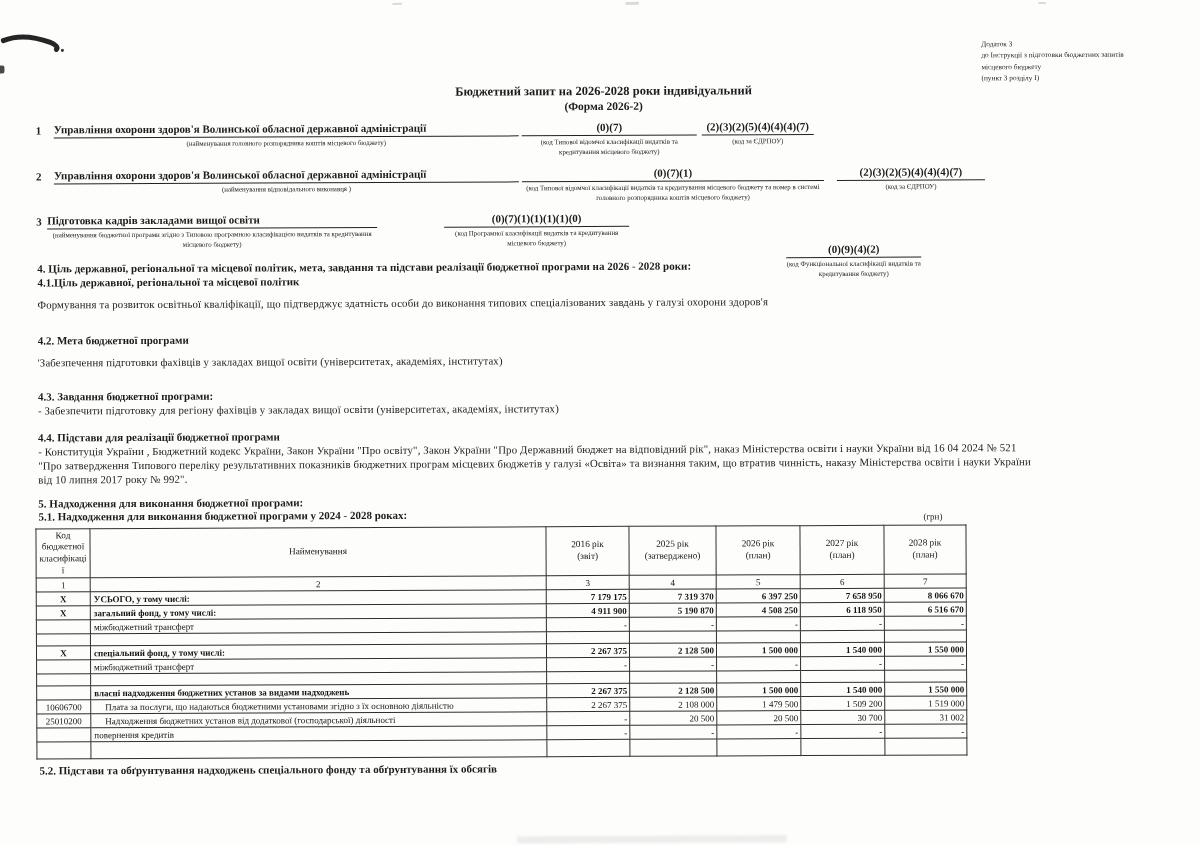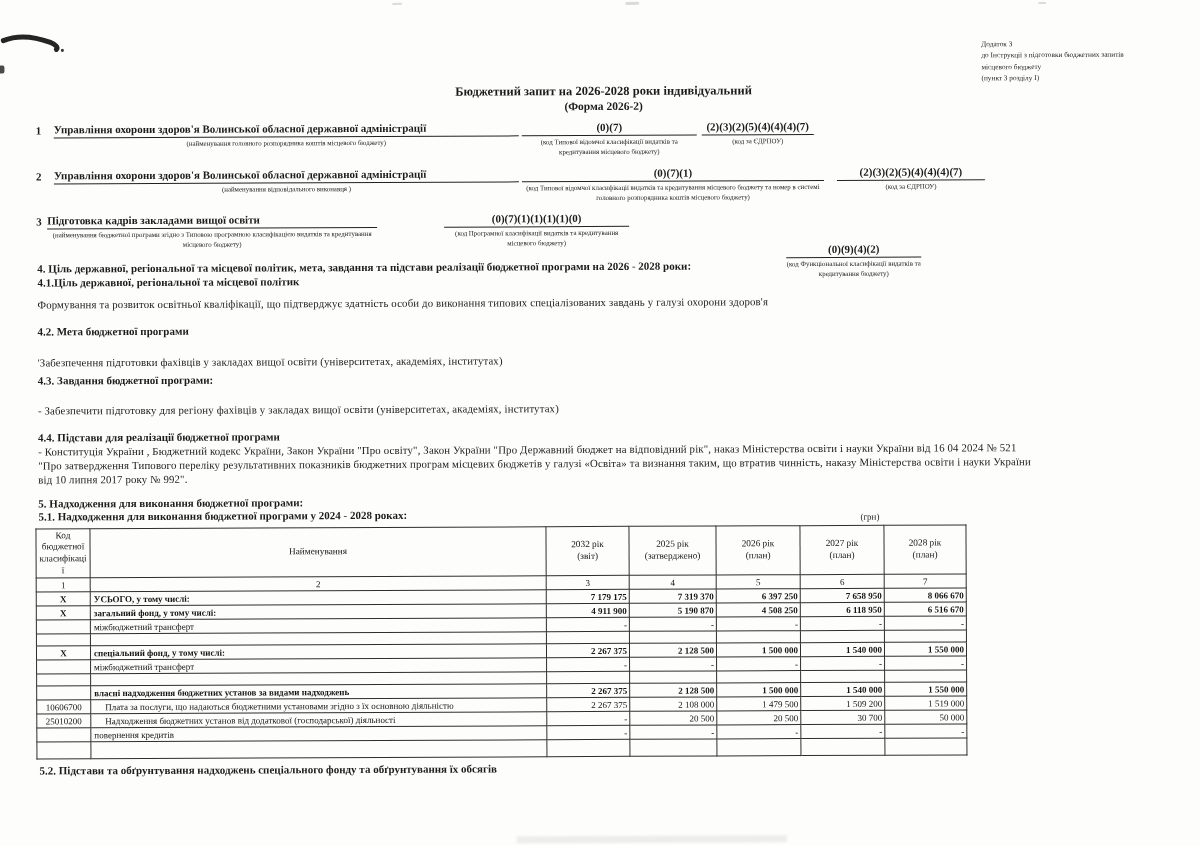--- a/index.html
+++ b/index.html
@@ -25,21 +25,21 @@
   .rownum{position:absolute;font-weight:bold;font-size:11px;}
   .field{position:absolute;}
   .fval{border-bottom:1px solid #222;font-weight:bold;font-size:11px;line-height:1.15;padding-bottom:1px;min-height:13px;}
   .fval.name{text-align:left;}
   .fval.code{text-align:center;}
   .fcap{font-size:6.9px;line-height:1.4;text-align:center;padding-top:1px;white-space:normal;color:#222;}
   
   .h{font-weight:bold;font-size:11px;}
   .p{font-size:10.8px;letter-spacing:.15px;}
   
-  .grn{position:absolute;left:860px;top:513px;width:82px;font-size:9px;}
+  .grn{position:absolute;left:860px;top:513px;width:82px;text-align:right;font-size:9px;}
   .tblwrap{position:absolute;left:35px;top:526px;}
   table.rev{border-collapse:collapse;table-layout:fixed;width:930px;font-size:9px;color:#151515;}
   table.rev td,table.rev th{border:1px solid #2e2e2e;padding:0 3px;overflow:hidden;white-space:nowrap;vertical-align:middle;}
   table.rev th{font-weight:normal;white-space:pre-line;text-align:center;font-size:9.3px;line-height:1.25;height:48px;}
   table.rev tr.nums td{height:13px;text-align:center;}
   table.rev tbody tr{height:14px;}
   table.rev tbody tr.empty{height:12px;}
   table.rev tbody tr.empty:last-child{height:17px;}
   table.rev td.c{text-align:center;}
   table.rev td.num{text-align:right;padding-right:2px;}
@@ -114,23 +114,23 @@
       <div class="fcap">(код Програмної класифікації видатків та кредитування місцевого бюджету)</div>
     </div>
     <div class="field" style="left:787px;top:212px;width:135px;margin-top:32px;">
       <div class="fval code">(0)(9)(4)(2)</div>
       <div class="fcap">(код Функціональної класифікації видатків та кредитування бюджету)</div>
     </div>
 
     <div class="abs h" style="left:38px;top:260px;">4. Ціль державної, регіональної та місцевої політик, мета, завдання та підстави реалізації бюджетної програми на 2026 - 2028 роки:</div>
     <div class="abs h" style="left:38px;top:274px;">4.1.Ціль державної, регіональної та місцевої політик</div>
     <div class="abs p" style="left:38px;top:296px;">Формування та розвиток освітньої кваліфікації, що підтверджує здатність особи до виконання типових спеціалізованих завдань у галузі охорони здоров'я</div>
-    <div class="abs h" style="left:38px;top:323px;">4.2. Мета бюджетної програми</div>
+    <div class="abs h" style="left:38px;top:332px;">4.2. Мета бюджетної програми</div>
     <div class="abs p" style="left:38px;top:354px;">'Забезпечення підготовки фахівців у закладах вищої освіти (університетах, академіях, інститутах)</div>
-    <div class="abs h" style="left:38px;top:372px;">4.3. Завдання бюджетної програми:</div>
+    <div class="abs h" style="left:38px;top:388px;">4.3. Завдання бюджетної програми:</div>
     <div class="abs p" style="left:38px;top:402px;">- Забезпечити підготовку для регіону фахівців у закладах вищої освіти (університетах, академіях, інститутах)</div>
     <div class="abs h" style="left:38px;top:429px;">4.4. Підстави для реалізації бюджетної програми</div>
     <div class="abs p" style="left:38px;top:443px;">- Конституція України , Бюджетний кодекс України,  Закон України "Про освіту", Закон України "Про Державний бюджет на відповідний рік", наказ Міністерства освіти і науки України від 16 04 2024  № 521</div>
     <div class="abs p" style="left:38px;top:457px;">"Про затвердження Типового переліку результативних показників бюджетних програм місцевих бюджетів у галузі «Освіта» та визнання таким, що втратив чинність, наказу Міністерства освіти і науки України</div>
     <div class="abs p" style="left:38px;top:471px;">від 10 липня 2017 року № 992".</div>
 
     <div class="abs h" style="left:38px;top:495px;">5. Надходження для виконання бюджетної програми:</div>
     <div class="abs h" style="left:38px;top:508px;">5.1. Надходження для виконання бюджетної програми у 2024 - 2028 роках:</div>
     <div class="grn">(грн)</div>
 
@@ -145,21 +145,21 @@
             <col style="width:84px">
             <col style="width:82px">
         </colgroup>
         <thead>
           <tr>
             <th>Код
 бюджетної
 класифікаці
 ї</th>
             <th>Найменування</th>
-            <th>2032 рік
+            <th>2016 рік
 (звіт)</th>
             <th>2025 рік
 (затверджено)</th>
             <th>2026 рік
 (план)</th>
             <th>2027 рік
 (план)</th>
             <th>2028 рік
 (план)</th>
           </tr>
@@ -255,21 +255,21 @@
               <td class="num">1 509 200</td>
               <td class="num">1 519 000</td>
             </tr>
             <tr>
               <td class="c">25010200</td>
               <td class="ind">Надходження бюджетних установ від додаткової (господарської) діяльності</td>
               <td class="num">-</td>
               <td class="num">20 500</td>
               <td class="num">20 500</td>
               <td class="num">30 700</td>
-              <td class="num">50 000</td>
+              <td class="num">31 002</td>
             </tr>
             <tr>
               <td class="c"></td>
               <td>повернення кредитів</td>
               <td class="num">-</td>
               <td class="num">-</td>
               <td class="num">-</td>
               <td class="num">-</td>
               <td class="num">-</td>
             </tr>

